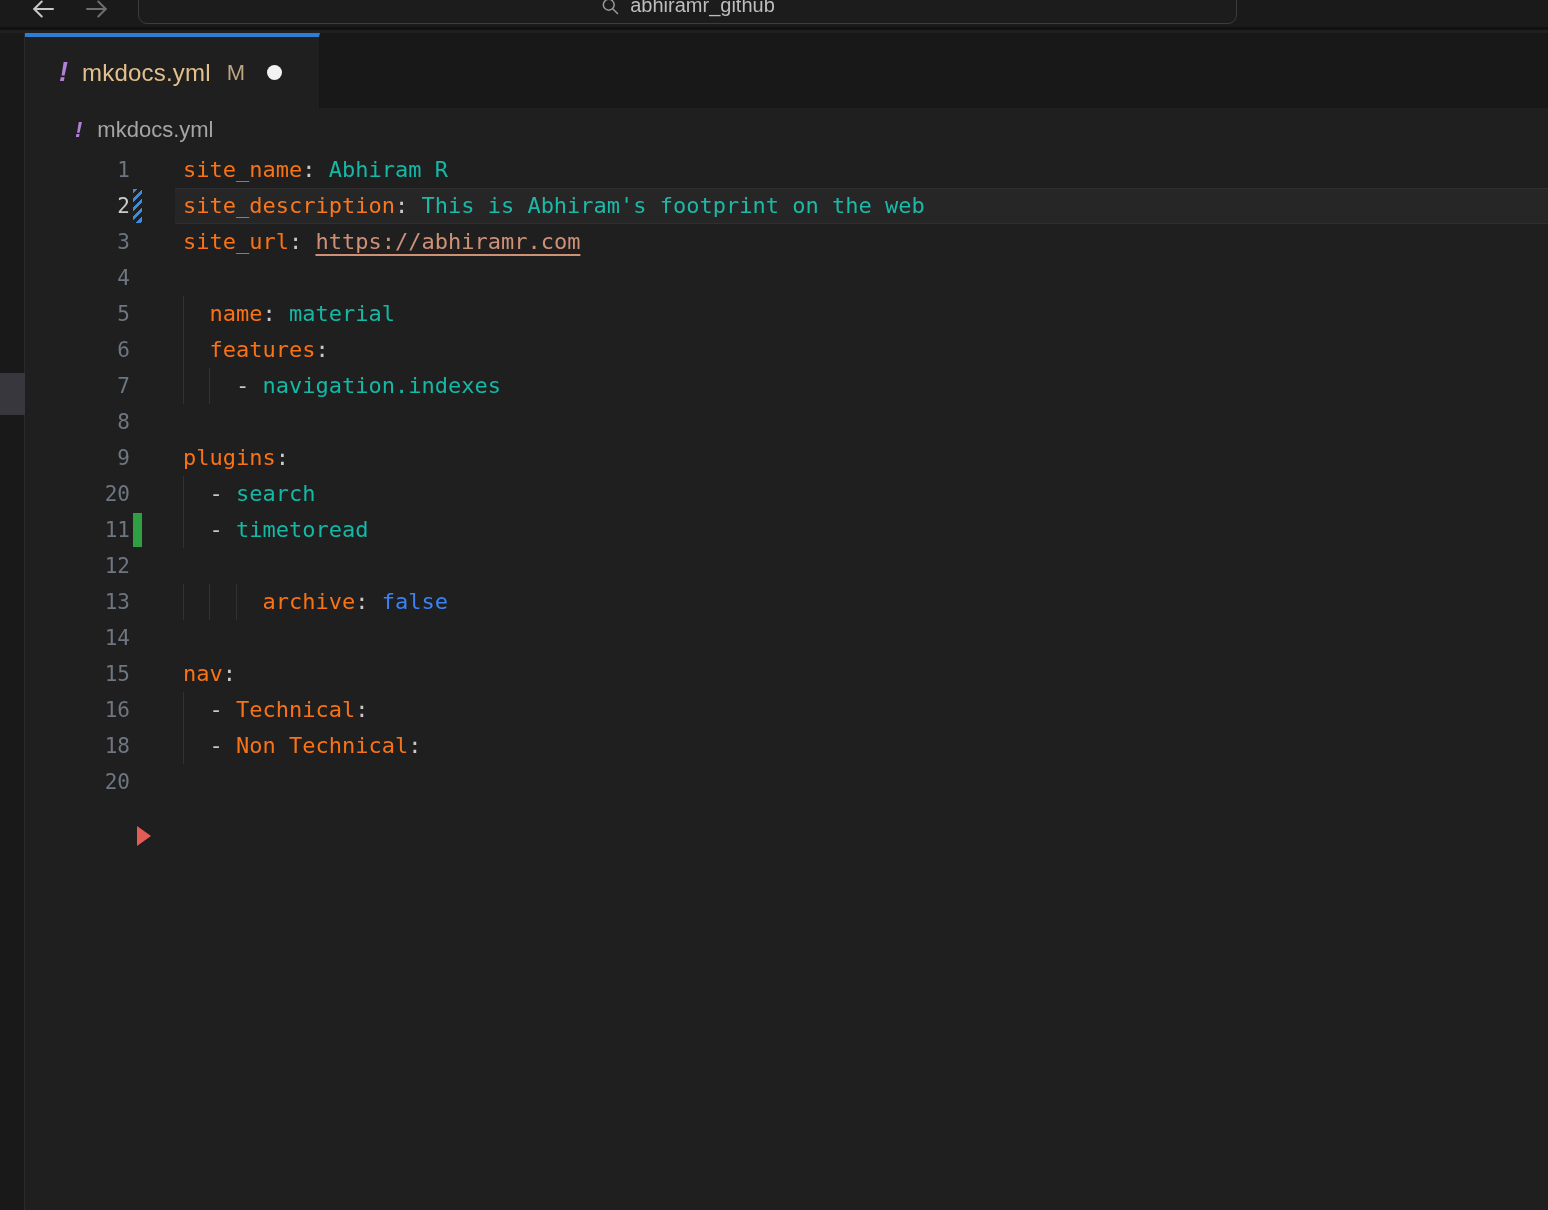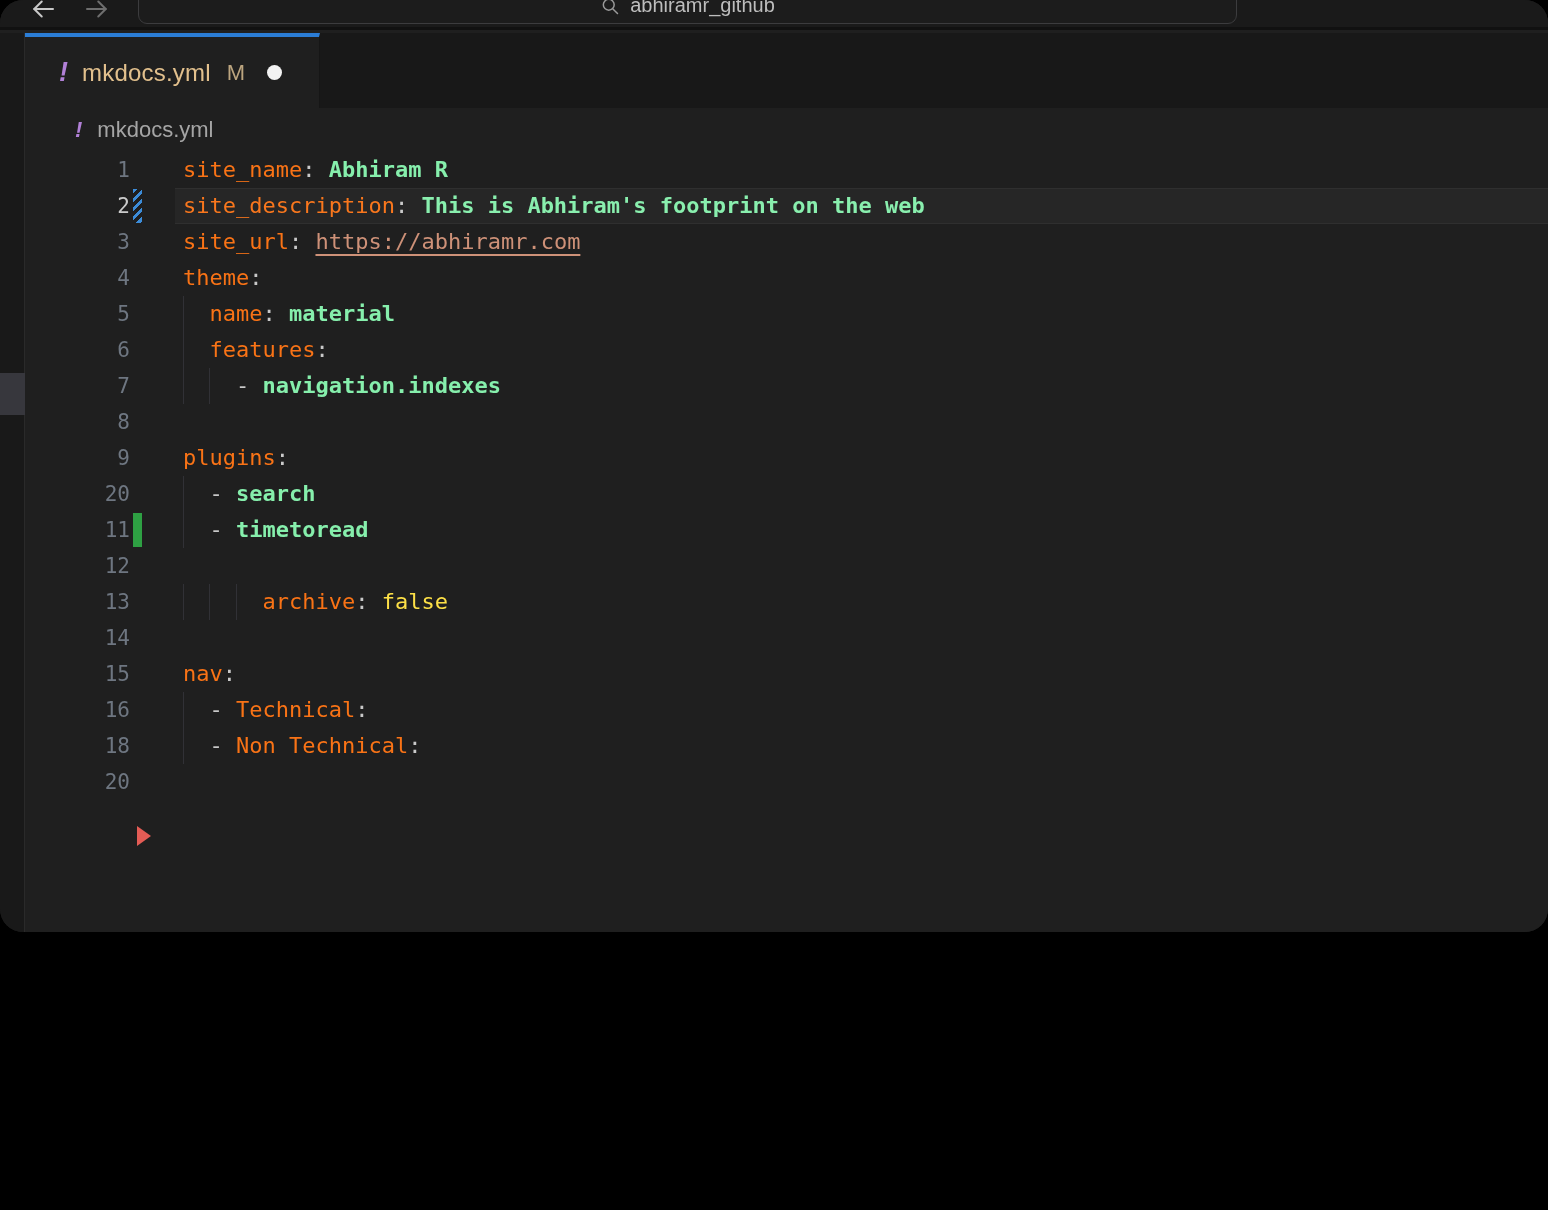--- a/index.html
+++ b/index.html
@@ -1,21 +1,20 @@
 <!DOCTYPE html>
 <html><head>
 <meta charset="utf-8">
 <style>
   * { margin:0; padding:0; box-sizing:border-box; }
   html,body { background:#000; }
   .screen {
-    position:relative; width:1548px; height:932px;
+    position:relative; width:1548px; height:1210px;
     background:#1F1F1F; overflow:hidden;
     font-family:"Liberation Sans", sans-serif;
-    border-radius:23px;
   }
   
   .titlebar {
     position:absolute; left:0; top:0; width:1548px; height:30px;
     background:#1A1A1A; border-bottom:3px solid #111111;
   }
   .nav-arrow { position:absolute; top:-6px; width:30px; height:30px; }
   .nav-arrow svg { width:30px; height:30px; }
   .nav-back   { left:28px; }
   .nav-fwd    { left:82px; }
@@ -71,23 +70,23 @@
   .marker.added { background:#2EA043; }
   .code { position:relative; flex:1; white-space:pre; color:#CCCCCC; }
   .row.current .code::after {
     content:""; position:absolute; left:-8px; right:0; top:0; bottom:0;
     background:rgba(255,255,255,0.03);
     border-top:1px solid #2F2F2F; border-bottom:1px solid #2F2F2F;
     pointer-events:none;
   }
   .guide { position:absolute; top:0; bottom:0; width:1px; background:#313136; }
   .tok-key   { color:#f97316; }
-  .tok-str   { color:#86efac;font-weight:bold; }
+  .tok-str   { color:#14b8a6; }
   .tok-punct { color:#C9C9C9; }
-  .tok-const { color:#fde047; }
+  .tok-const { color:#3b82f6; }
   .tok-link  { color:#CE9178; text-decoration:underline; text-underline-offset:5px; }
   .err-triangle {
     position:absolute; left:112px; top:674px; width:0; height:0;
     border-left:14px solid #E45C55; border-top:10px solid transparent; border-bottom:10px solid transparent;
   }
 </style>
 </head>
 <body>
 
 <div class="screen">
@@ -154,21 +153,20 @@
             <div class="row">
               <div class="gutter">
                 <span class="lnum">3</span>
               </div>
               <div class="code"><span class="tok-key">site_url</span><span class="tok-punct">: </span><span class="tok-link">https://abhiramr.com</span></div>
             </div>
             <div class="row">
               <div class="gutter">
                 <span class="lnum">4</span>
               </div>
-              <div class="code"><span class="tok-key">theme</span><span class="tok-punct">:</span></div>
             </div>
             <div class="row">
               <div class="gutter">
                 <span class="lnum">5</span>
               </div>
               <div class="code"><span class="guide" style="left: calc(0ch);"></span><span class="tok-punct">  </span><span class="tok-key">name</span><span class="tok-punct">: </span><span class="tok-str">material</span></div>
             </div>
             <div class="row">
               <div class="gutter">
                 <span class="lnum">6</span>

